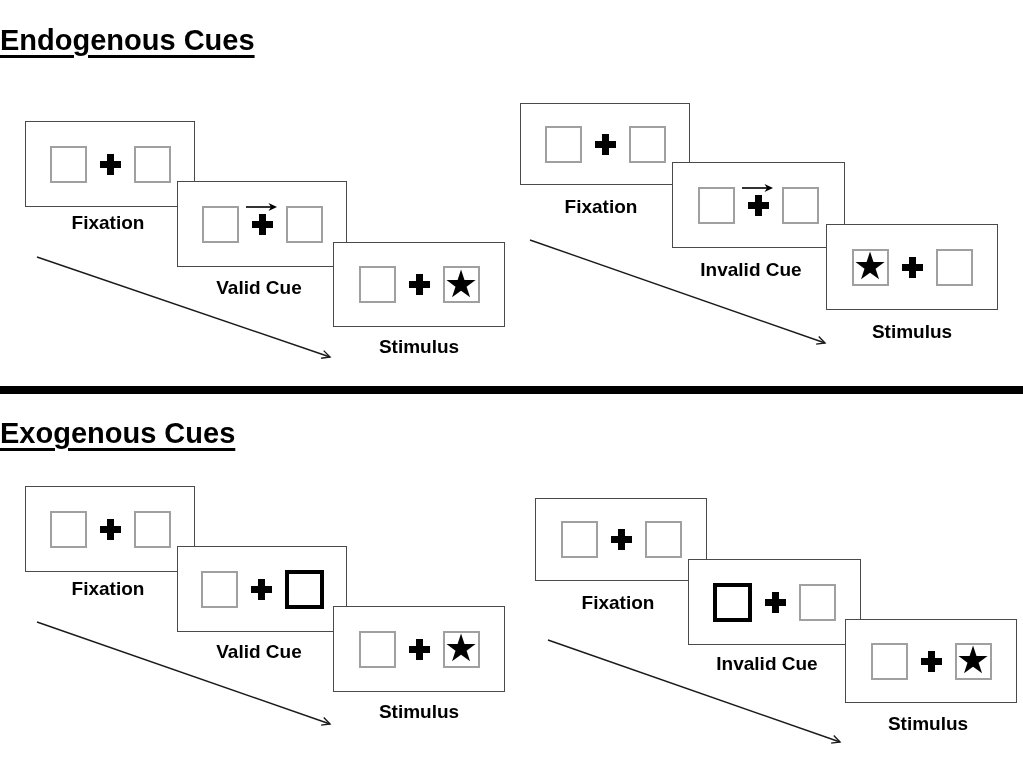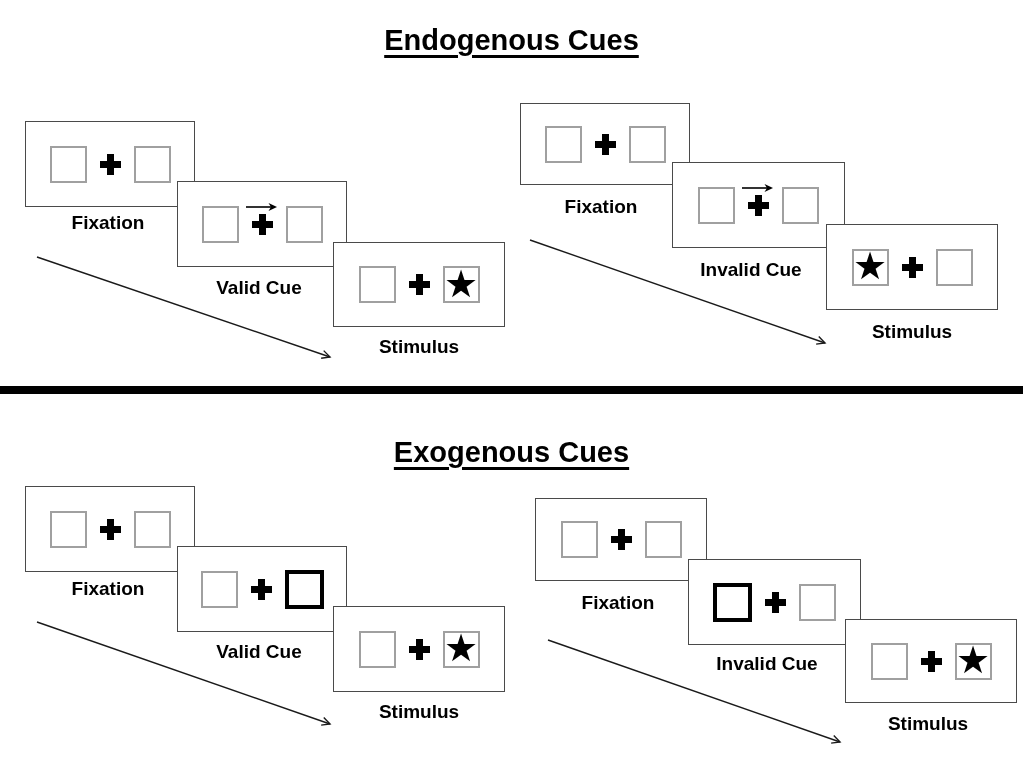--- a/index.html
+++ b/index.html
@@ -1,21 +1,21 @@
 <!DOCTYPE html>
 <html><head>
 <meta charset="utf-8">
 <style>
   html,body { margin:0; padding:0; background:#ffffff; }
   #stage {
     position:relative; width:1023px; height:767px; background:#ffffff;
     font-family:"Liberation Sans", sans-serif; color:#000; overflow:hidden;
   }
   .section-title {
-    position:absolute; left:0; width:100%; text-align:center;
+    position:absolute; left:0; width:100%; 
     font-size:29px; font-weight:bold; letter-spacing:0px;
   }
   .section-title span {
     text-decoration:underline; text-decoration-thickness:3px; text-underline-offset:5px;
   }
   .panel {
     position:absolute; background:#ffffff; border:1px solid #4a4a4a;
     display:flex; align-items:center; justify-content:center; gap:13px;
     box-sizing:border-box;
   }
@@ -128,21 +128,21 @@
     <div class="plus-wrap">
         <div class="plus-h"></div>
         <div class="plus-v"></div>
       </div>
     <div class="sq"></div>
   </div>
   <div class="plabel" style="left:912px; top:321px;">Stimulus</div>
 
   <div id="divider"></div>
 
-  <div class="section-title" style="top:436px;">
+  <div class="section-title" style="top:417px;">
     <span>Exogenous Cues</span>
   </div>
 
   <div class="panel z1" style="left:25px; top:486px; width:170px; height:86px;">
     <div class="sq"></div>
     <div class="plus-wrap">
         <div class="plus-h"></div>
         <div class="plus-v"></div>
       </div>
     <div class="sq"></div>

